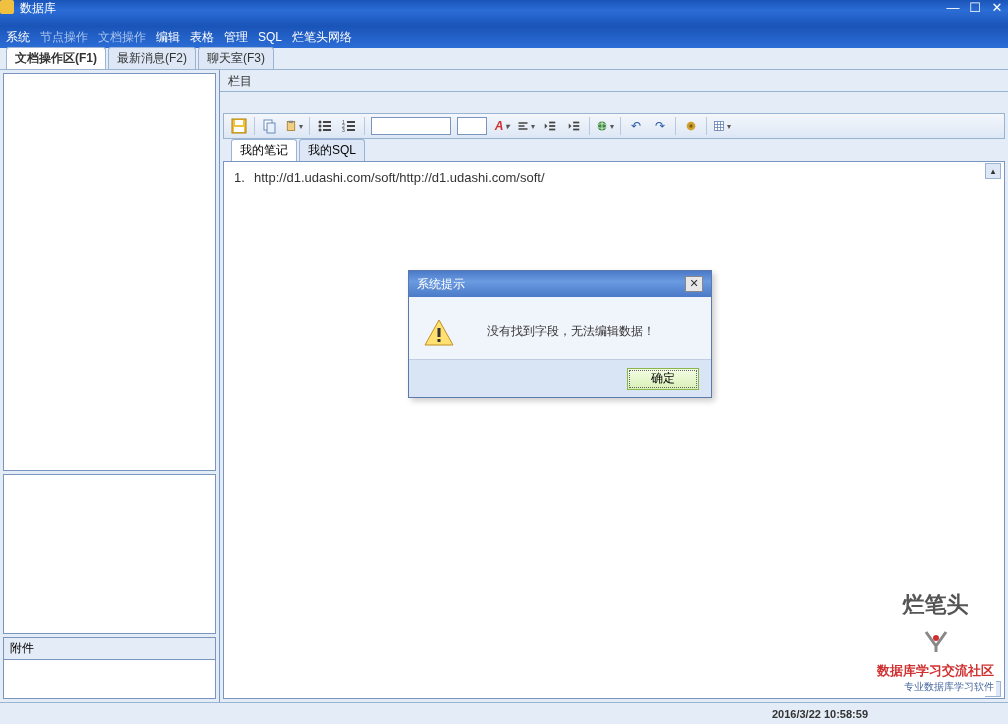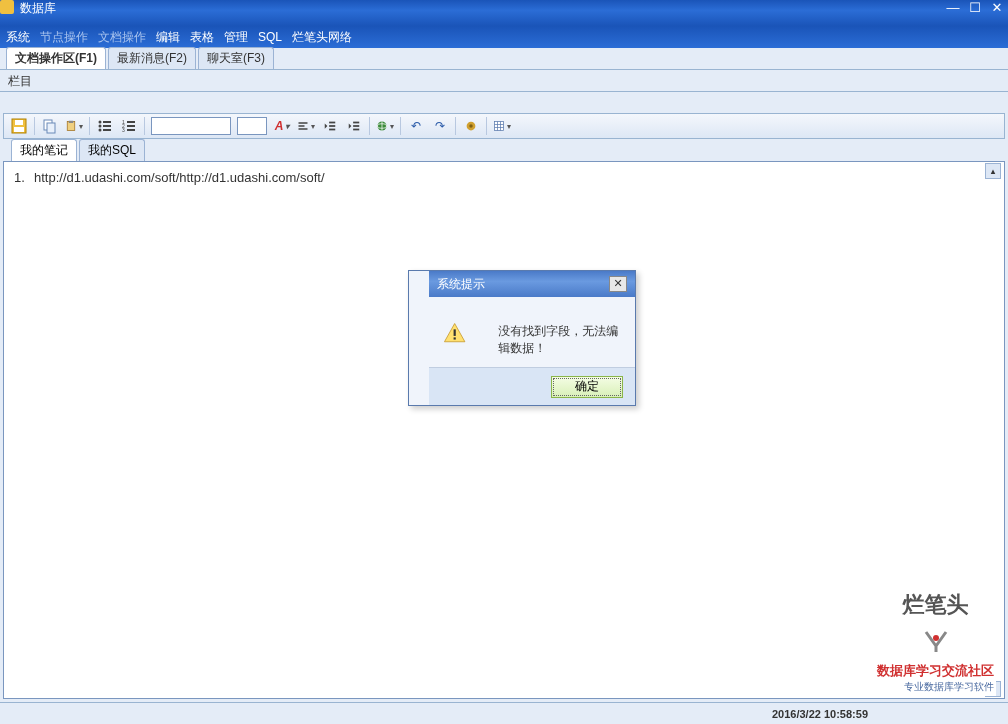--- a/index.html
+++ b/index.html
@@ -46,21 +46,21 @@
 .itab.active{ background:#fff;}
 
 .editor{ flex:1; margin:0 3px 3px 3px; background:#fff; border:1px solid #7a96bf; position:relative; padding:8px 30px; font-family: "Courier New", monospace; font-size:13px; color:#333;}
 .editor .num{ position:absolute; left:10px; }
 .scrollbtn{ position:absolute; right:3px; width:16px; height:16px; background:#dde7f5; border:1px solid #9bb3d4; font-size:9px; text-align:center; line-height:14px; cursor:pointer;}
 
 
 .statusbar{ height:22px; background:#e4ecf7; border-top:1px solid #99b4d1; display:flex; align-items:center; justify-content:flex-end; padding:0 140px 0 10px; font-size:11px; color:#333;font-weight:bold;}
 
 
-.dialog{ position:absolute; left:408px; top:270px; width:228px; background:#f0f4fb; border:1px solid #5a7aad; box-shadow:3px 3px 6px rgba(0,0,0,0.2);padding-left:20px;}
+.dialog{ position:absolute; left:408px; top:270px; width:304px; background:#f0f4fb; border:1px solid #5a7aad; box-shadow:3px 3px 6px rgba(0,0,0,0.2);}
 .dialog .dtitle{ height:26px; background:linear-gradient(#4a7ac8,#6a9ae0 40%,#4a7ac8); color:#fff; display:flex; align-items:center; padding:0 8px; font-size:12px;}
 .dialog .dtitle .spacer{flex:1;}
 .dialog .dclose{ width:18px; height:16px; background:#e8e8e8; border:1px solid #888; color:#333; text-align:center; line-height:13px; cursor:pointer; font-size:11px;}
 .dialog .dbody{ padding:20px 14px 10px 14px; display:flex; align-items:flex-start; gap:12px;}
 .dialog .dicon{ width:32px; height:32px; }
 .dialog .dmsg{ font-size:12px; color:#333; padding-top:6px;margin-left:20px;}
 .dialog .dfoot{ height:38px; background:#d9e5f5; display:flex; align-items:center; justify-content:flex-end; padding:0 12px; border-top:1px solid #c0cde0;}
 .dialog .dbtn{ min-width:72px; height:22px; background:linear-gradient(#f4fde4,#d9f0b8); border:1px solid #8ab54a; cursor:pointer; font-size:12px; outline:1px dotted #666; outline-offset:-3px;}
 
 
@@ -96,20 +96,28 @@
   <span class="mi">烂笔头网络</span>
 </div>
 
 <div class="tabrow">
   <div class="tab active">文档操作区(F1)</div>
   <div class="tab">最新消息(F2)</div>
   <div class="tab">聊天室(F3)</div>
 </div>
 
 <div class="mainarea">
+  <div class="leftpane">
+    <div class="box"></div>
+    <div class="box2"></div>
+    <div class="attach">
+        <span>附件</span>
+      </div>
+    <div class="attachbox"></div>
+  </div>
 
   <div class="rightpane">
     <div class="sectionhead">栏目</div>
     <div style="height:18px;"></div>
     <div class="toolbar">
       <div class="tbtn">
           <svg class="save-icon" viewBox="0 0 16 16">
             <rect x="1" y="1" width="14" height="14" fill="#f0c040" stroke="#b08000"></rect>
             <rect x="3" y="9" width="10" height="5" fill="#fff"></rect>
             <rect x="4" y="2" width="8" height="5" fill="#fff"></rect>

